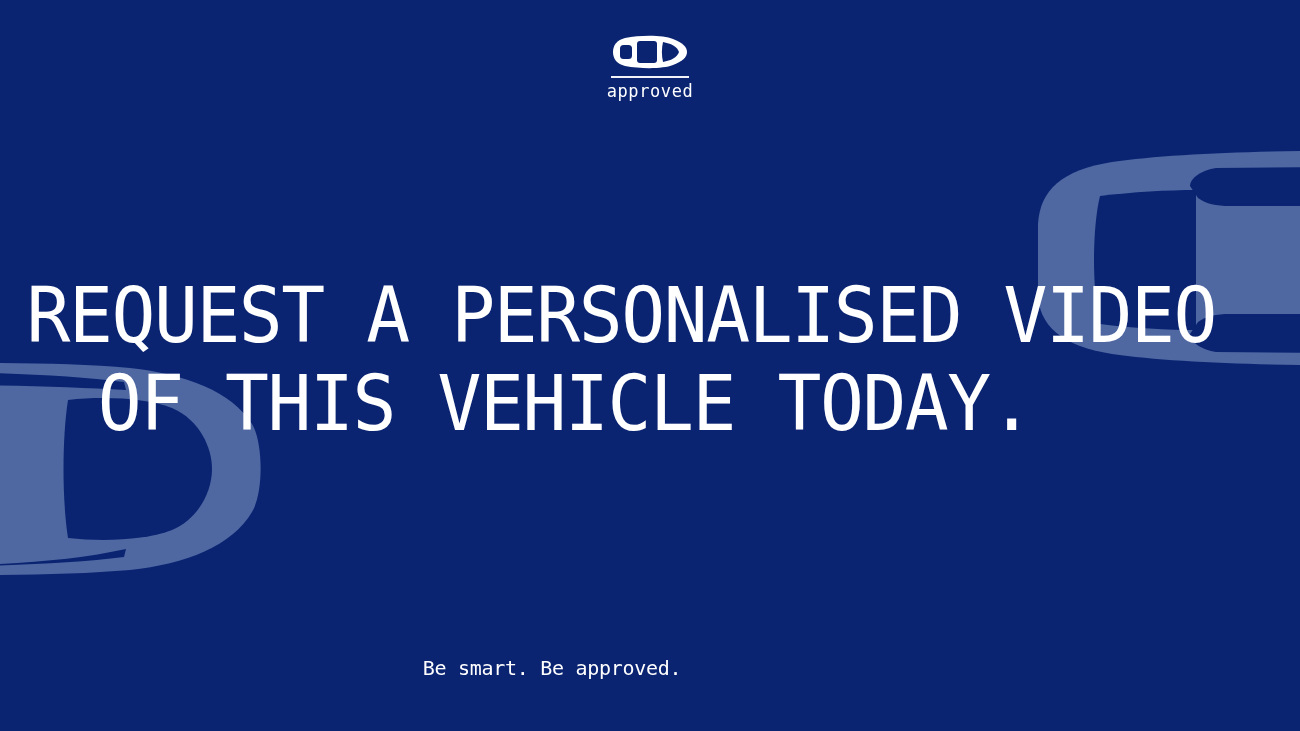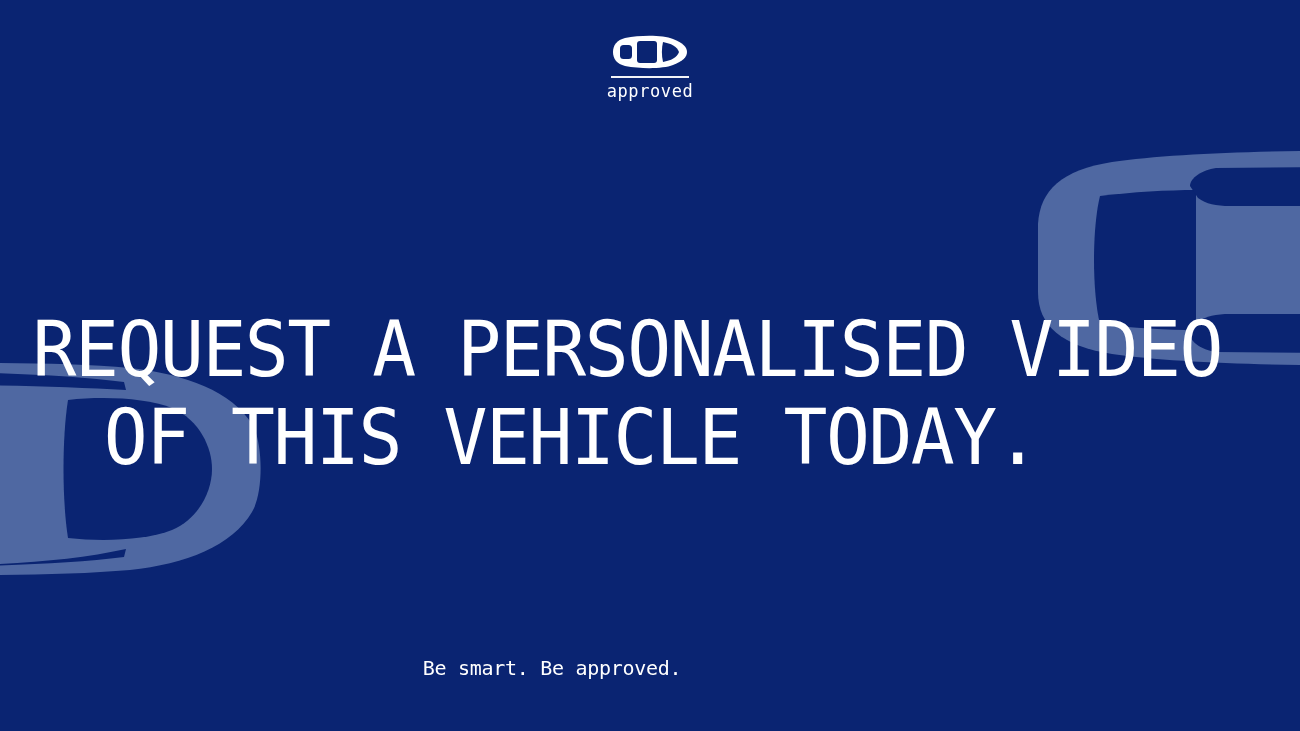--- a/index.html
+++ b/index.html
@@ -57,25 +57,24 @@
     letter-spacing: 0.6px;
     line-height: 1;
     font-family: "DejaVu Sans Mono", "Liberation Mono", monospace;
     font-weight: 400;
   }
 
   
   #headline-block {
     position: absolute;
     top: 272px;
-    left: 10px;
+    left: 4px;
     width: 1122px;
     z-index: 4;
     text-align: center;
-    margin-top: 34px;
   }
   .headline-line {
     color: #ffffff;
     font-family: "DejaVu Sans Mono", "Liberation Mono", monospace;
     font-weight: 400;
     font-size: 76px;
     line-height: 88px;
     letter-spacing: -1.5px;
     white-space: nowrap;
     transform: scaleX(0.96);

